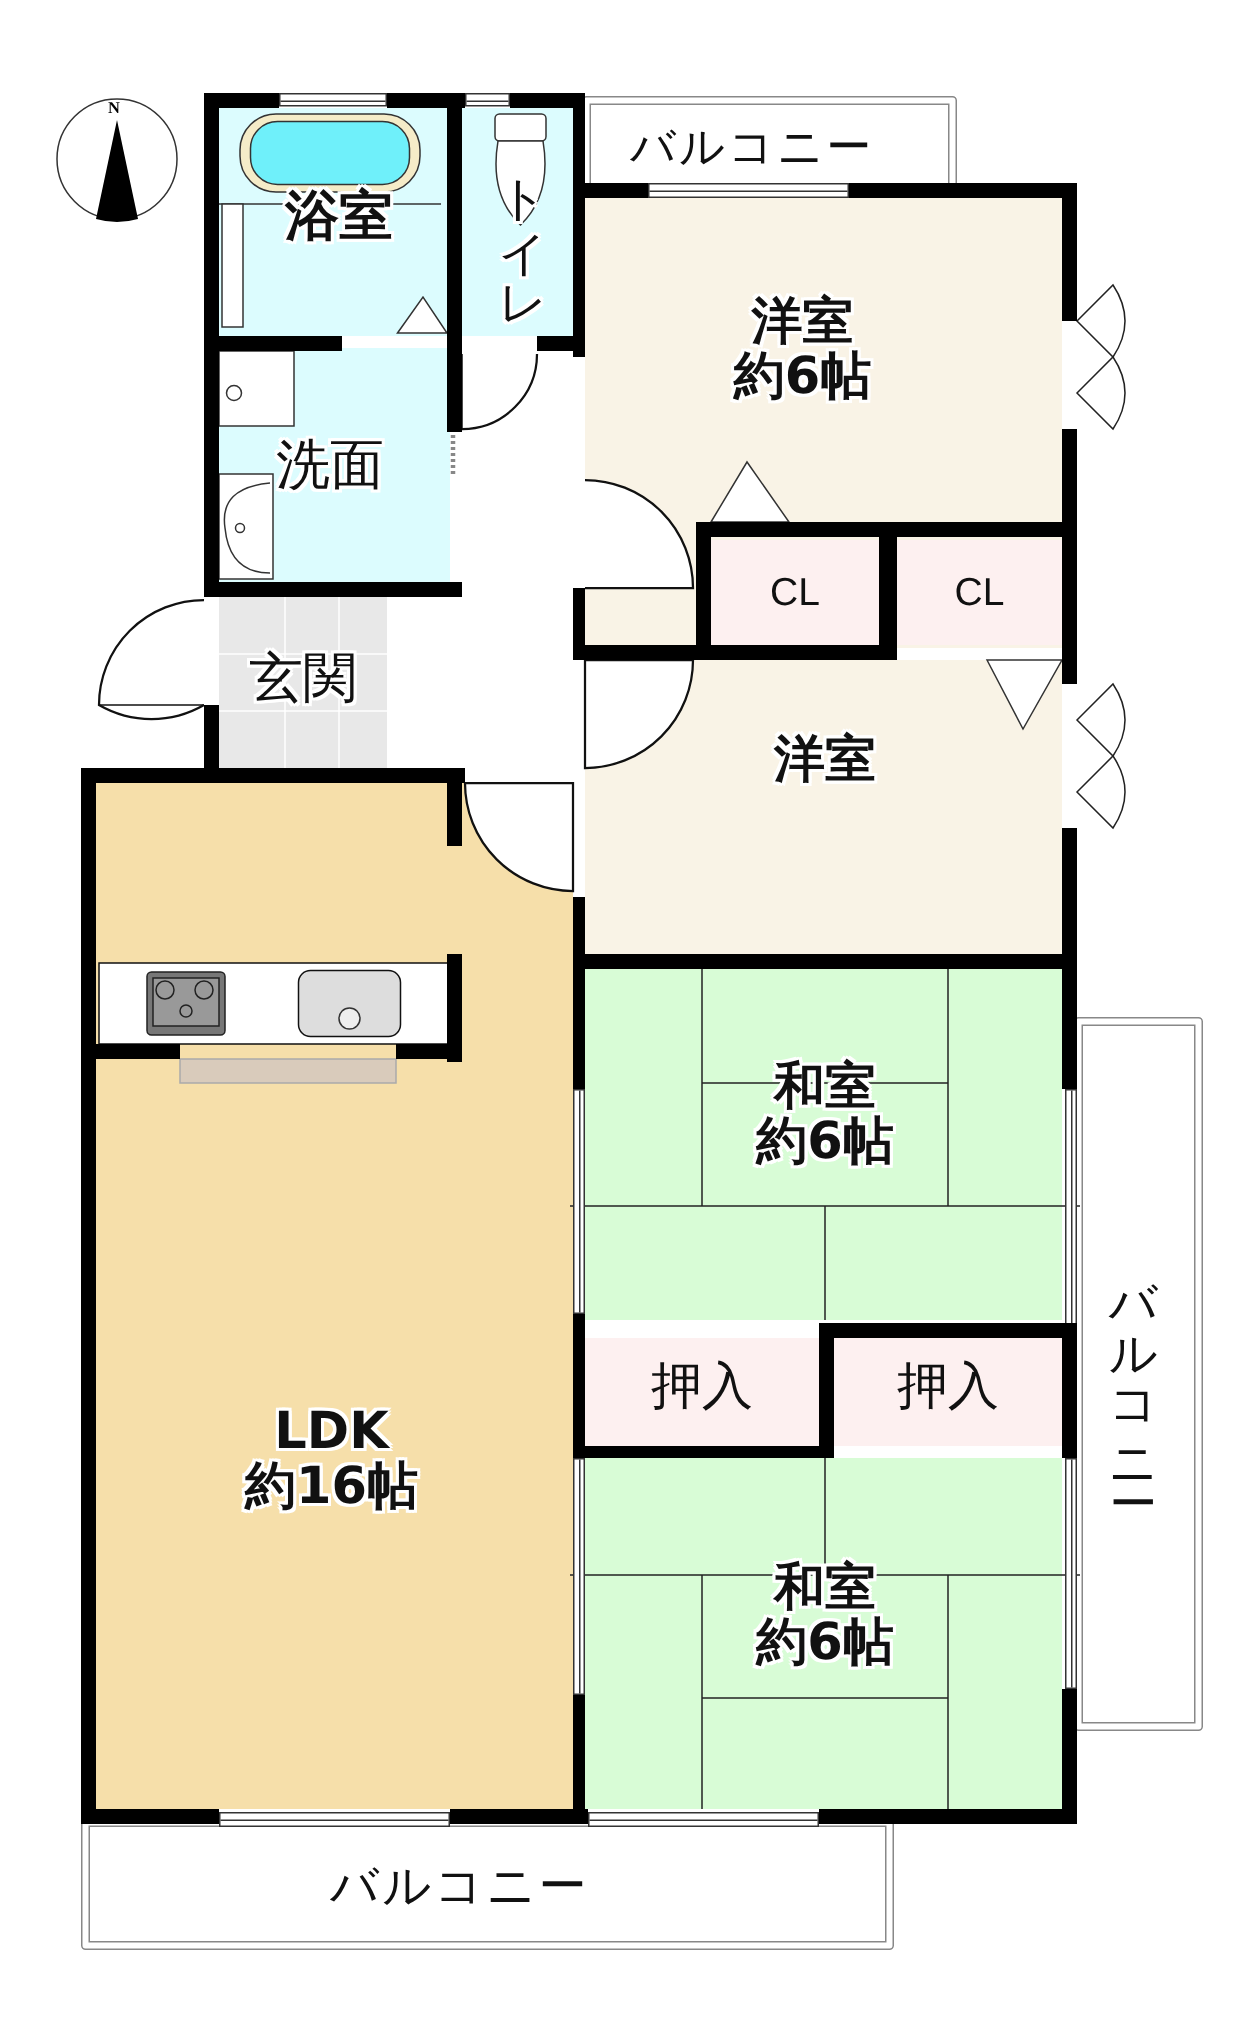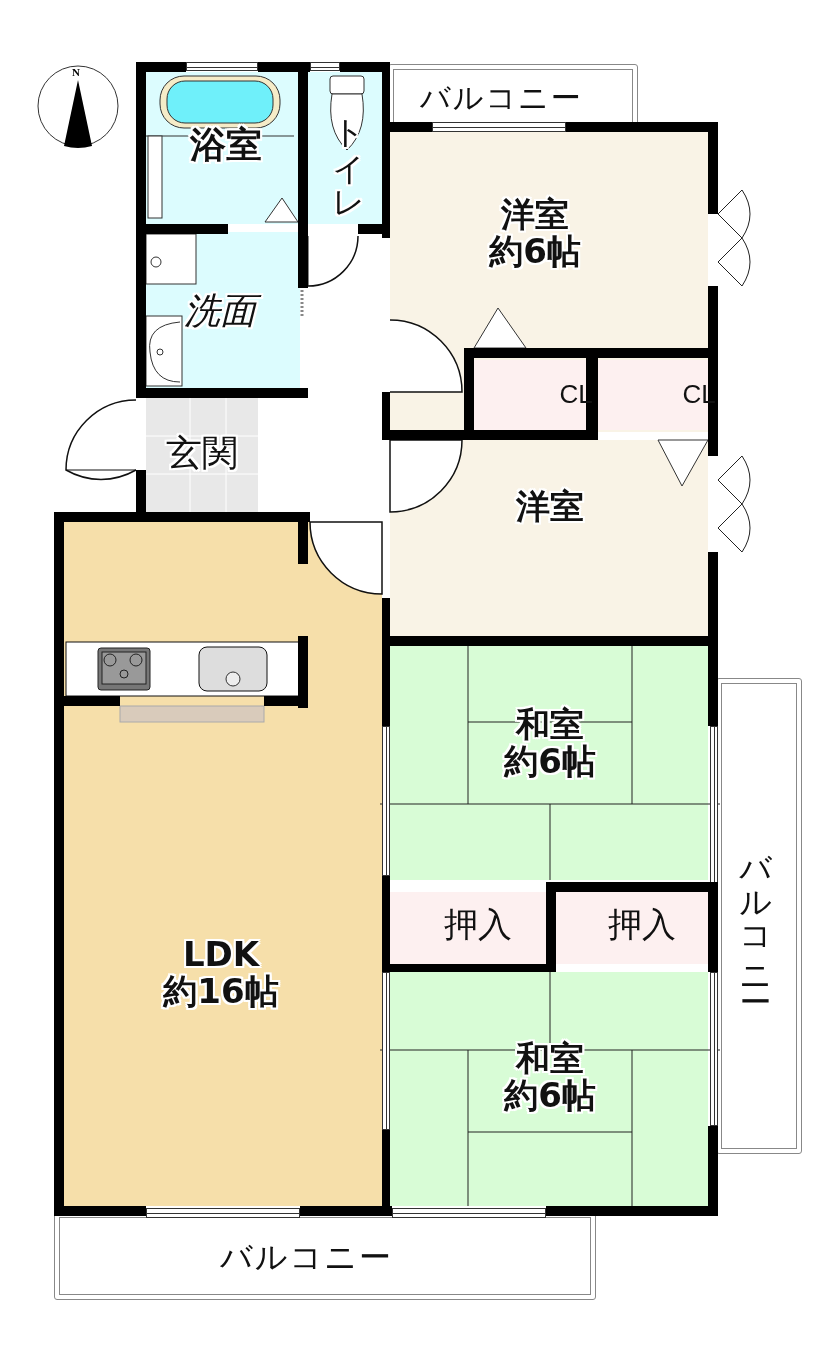--- a/index.html
+++ b/index.html
@@ -4,22 +4,22 @@
 <style>
   html,body{margin:0;padding:0;background:#fff;}
   body{width:834px;height:1358px;position:relative;overflow:hidden;font-family:"DejaVu Sans","Liberation Sans",sans-serif;}
   .abs{position:absolute;box-sizing:border-box;}
   .room{position:absolute;box-sizing:border-box;}
   .wall{position:absolute;background:#000;}
   .label{position:absolute;font-weight:bold;color:#111;text-align:center;line-height:1.08;
     text-shadow:-2px -2px 0 #fff,2px -2px 0 #fff,-2px 2px 0 #fff,2px 2px 0 #fff,0 2px 0 #fff,0 -2px 0 #fff,2px 0 0 #fff,-2px 0 0 #fff;}
   .big{font-size:34px;}
   .mid{font-size:36px;}
-  .cl{font-size:26px;font-weight:normal;text-shadow:none;font-family:"Liberation Sans",sans-serif;padding-left:46px;}
-  .oshi{font-size:34px;font-weight:normal;text-shadow:none;padding-left:10px;}
+  .cl{font-size:26px;font-weight:normal;text-shadow:none;font-family:"Liberation Sans",sans-serif;}
+  .oshi{font-size:34px;font-weight:normal;text-shadow:none;}
   .balc-text{position:absolute;font-size:34px;color:#111;font-weight:normal;letter-spacing:2px;}
   .balcony{position:absolute;border:1px solid #888;border-radius:3px;box-sizing:border-box;}
   .balcony::after{content:"";position:absolute;inset:4px;border:1px solid #888;}
   .win{position:absolute;background:#fff;border:1px solid #333;box-sizing:border-box;}
   .win::after{content:"";position:absolute;left:0;right:0;top:50%;border-top:1px solid #333;}
   .winv::after{left:50%;right:auto;top:0;bottom:0;border-top:none;border-left:1px solid #333;}
   svg{position:absolute;left:0;top:0;}
 </style>
 </head>
 <body>
@@ -167,21 +167,21 @@
 <div class="wall" style="left:464px;top:348px;width:10px;height:84px;"></div>
 <div class="wall" style="left:586px;top:348px;width:12px;height:84px;"></div>
 <div class="wall" style="left:382px;top:430px;width:216px;height:10px;"></div>
 <div class="wall" style="left:382px;top:636px;width:336px;height:10px;"></div>
 <div class="wall" style="left:546px;top:882px;width:172px;height:10px;"></div>
 <div class="wall" style="left:546px;top:882px;width:10px;height:90px;"></div>
 <div class="wall" style="left:382px;top:964px;width:174px;height:8px;"></div>
 
 <div class="label mid" style="left:176px;top:126px;width:100px;">浴室</div>
 <div class="label mid" style="left:326px;top:96px;width:40px;writing-mode:vertical-rl;font-weight:normal;font-size:32px;">トイレ</div>
-<div class="label mid" style="left:170px;top:292px;width:100px;font-weight:normal;font-style:italic;">洗面</div>
+<div class="label mid" style="left:170px;top:292px;width:100px;font-weight:normal;">洗面</div>
 <div class="label mid" style="left:150px;top:434px;width:104px;font-weight:normal;">玄関</div>
 
 <div class="label big" style="left:440px;top:196px;width:190px;">
   <div>洋室</div>
   <div>約6帖</div>
 </div>
 <div class="label cl" style="left:474px;top:380px;width:112px;">CL</div>
 <div class="label cl" style="left:598px;top:380px;width:110px;">CL</div>
 
 <div class="label big" style="left:455px;top:488px;width:190px;">

